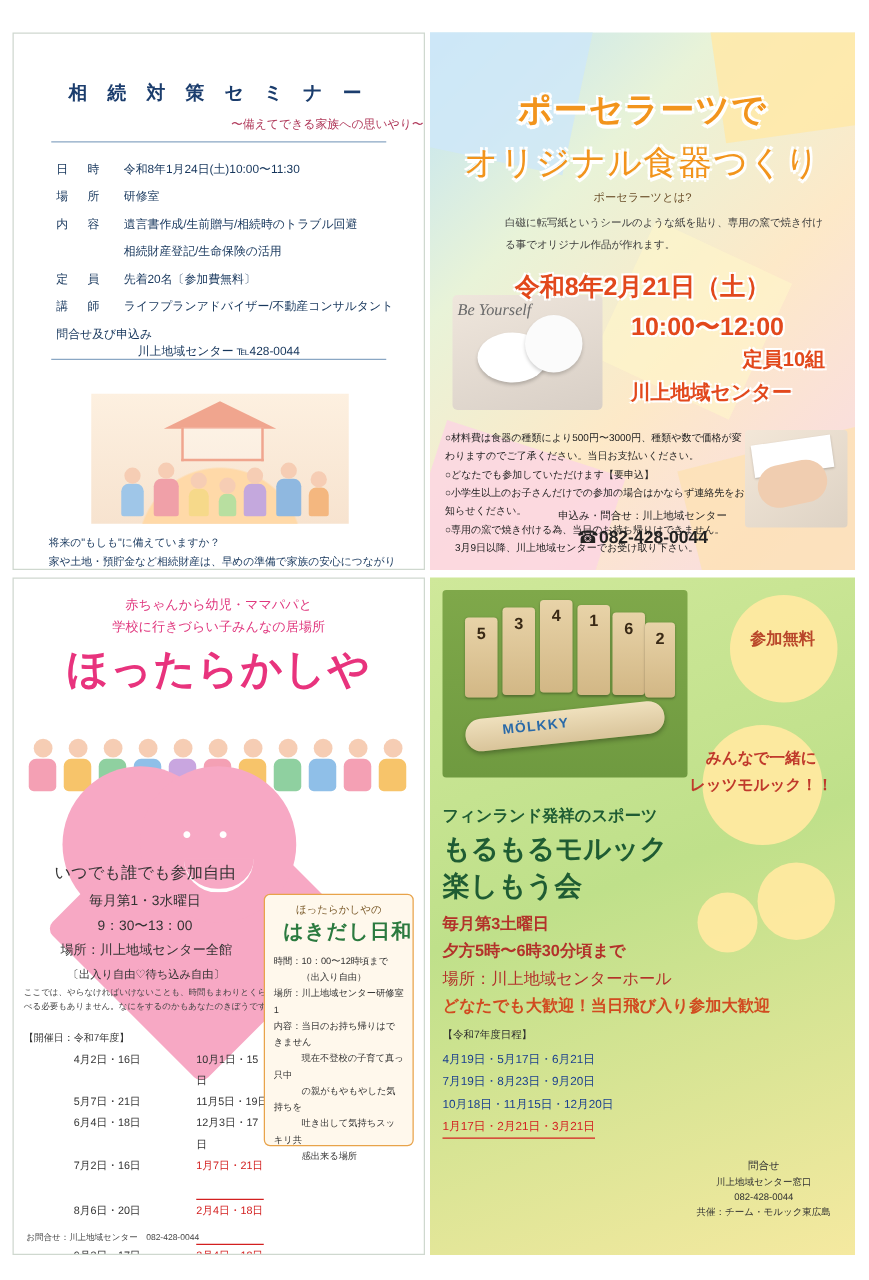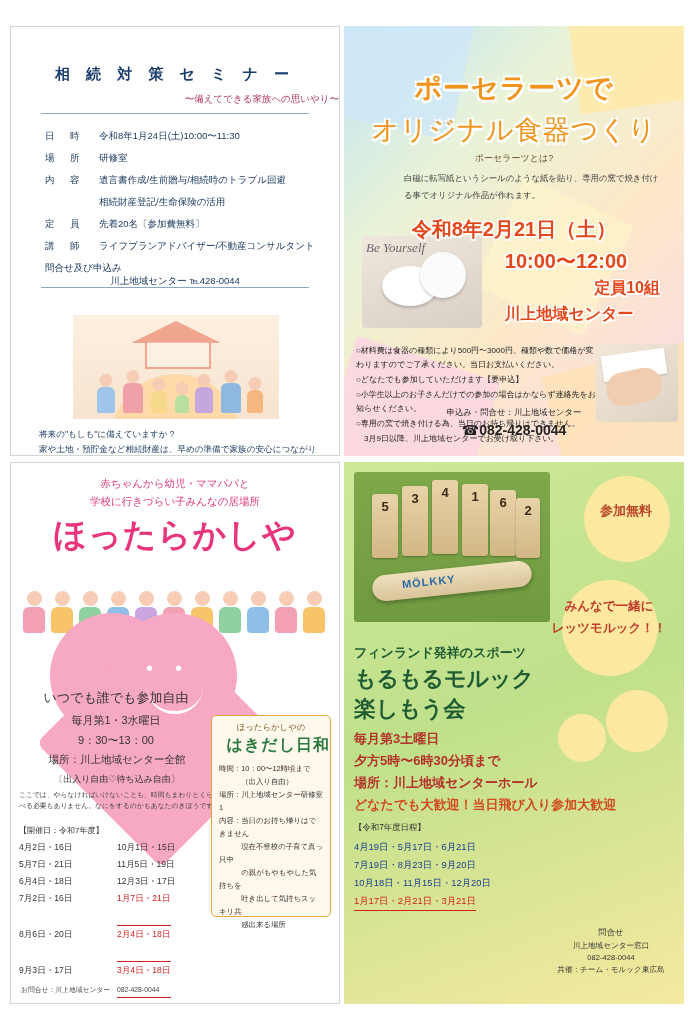--- a/index.html
+++ b/index.html
@@ -87,21 +87,21 @@
   .heart .smile{position:absolute;left:50%;transform:translateX(-50%);top:74px;width:56px;height:24px;border-bottom:3px solid #fff;border-radius:0 0 28px 28px;z-index:3;}
   .bl-free{position:absolute;left:10px;top:226px;width:190px;text-align:center;font-size:13px;color:#333;}
   .bl-when{position:absolute;left:10px;top:250px;width:190px;text-align:center;font-size:11px;color:#333;}
   .bl-time{position:absolute;left:10px;top:270px;width:190px;text-align:center;font-size:11px;color:#333;}
   .bl-place{position:absolute;left:8px;top:290px;width:196px;text-align:center;font-size:10.5px;color:#333;}
   .bl-inout{position:absolute;left:8px;top:310px;width:196px;text-align:center;font-size:9px;color:#333;}
   .bl-note{position:absolute;left:8px;top:326px;width:196px;font-size:6.8px;line-height:11px;color:#444;}
   .bl-hdr{position:absolute;left:8px;top:362px;font-size:8px;color:#333;}
   .cal{position:absolute;left:8px;top:376px;width:196px;font-size:8.6px;line-height:17px;color:#333;}
   .cal .r{display:flex;}
-  .cal .c{width:98px;}
+  .cal .c{width:98px;margin-left:40px;}
   .u-red{color:#d32020;border-bottom:1.4px solid #d32020;display:inline-block;padding-bottom:18px;}
   .panel{position:absolute;right:8px;top:252px;width:118px;height:200px;border:1.5px solid #e8a34a;border-radius:5px;background:#fff8ec;}
   .panel .ph{text-align:center;font-size:8.4px;color:#7a5a2a;margin-top:6px;}
   .panel .pt{text-align:right;font-size:16px;font-weight:bold;color:#2b7a3f;margin-top:2px;letter-spacing:1px;}
   .panel .pb{font-size:7.4px;line-height:13px;color:#333;padding:6px 7px 0;}
   .bl-foot{position:absolute;left:10px;bottom:8px;font-size:6.8px;color:#444;}
 
   
   .q-br{background:linear-gradient(160deg,#cfe89a 0%,#bfe08a 45%,#f5e9a0 100%);}
   .br-photo{position:absolute;left:10px;top:10px;width:196px;height:150px;background:linear-gradient(#7fa84a,#6f9a40);border-radius:3px;overflow:hidden;}
@@ -115,21 +115,21 @@
   .c3{right:16px;top:228px;width:62px;height:62px;}
   .c4{right:78px;top:252px;width:48px;height:48px;}
   .br-free{position:absolute;right:20px;top:40px;width:76px;text-align:center;font-size:13px;font-weight:bold;color:#b9472a;z-index:3;}
   .br-sh1{position:absolute;right:6px;top:136px;width:138px;text-align:center;font-size:12.5px;font-weight:bold;color:#c0392b;z-index:3;}
   .br-sh2{position:absolute;right:6px;top:158px;width:138px;text-align:center;font-size:12.5px;font-weight:bold;color:#c0392b;z-index:3;}
   .br-k1{position:absolute;left:10px;top:182px;font-size:13px;color:#1f5c33;font-weight:bold;}
   .br-k2{position:absolute;left:10px;top:202px;font-size:22px;color:#1f5c33;font-weight:bold;}
   .br-k3{position:absolute;left:10px;top:232px;font-size:22px;color:#1f5c33;font-weight:bold;}
   .br-i1{position:absolute;left:10px;top:268px;font-size:13px;color:#b3322a;font-weight:bold;}
   .br-i2{position:absolute;left:10px;top:290px;font-size:13px;color:#b3322a;font-weight:bold;}
-  .br-i3{position:absolute;left:10px;top:312px;font-size:13px;color:#b3322a;font-weight:bold;}
+  .br-i3{position:absolute;left:10px;top:312px;font-size:13px;color:#b3322a;font-weight:normal;}
   .br-i4{position:absolute;left:10px;top:334px;font-size:13px;color:#d14b20;font-weight:bold;}
   .br-dates-h{position:absolute;left:10px;top:360px;font-size:8.4px;color:#2d2d2d;}
   .br-dates{position:absolute;left:10px;top:376px;font-size:9.4px;line-height:18px;color:#1a3f8f;}
   .br-dates .last{color:#d32020;border-bottom:1.3px solid #d32020;display:inline-block;}
   .br-contact{position:absolute;right:8px;bottom:28px;width:130px;text-align:center;font-size:7.6px;line-height:12px;color:#333;}
   .br-contact .ch{font-size:8.4px;margin-bottom:2px;}
 </style>
 </head>
 <body>
 

